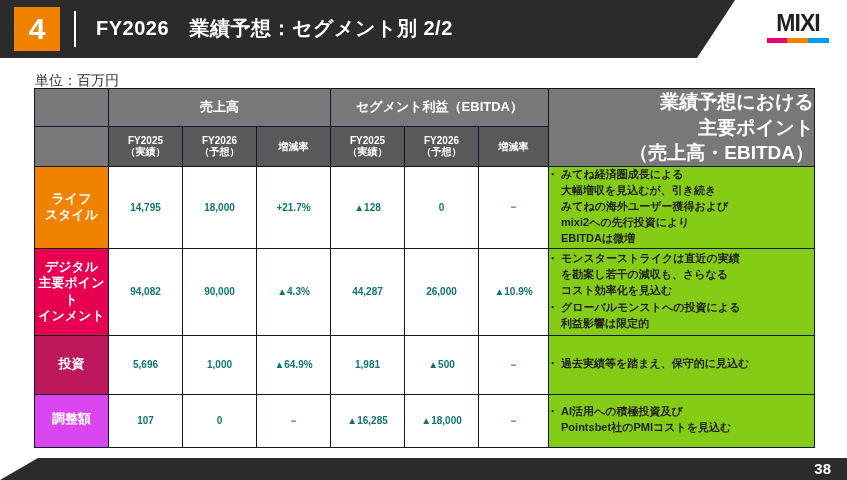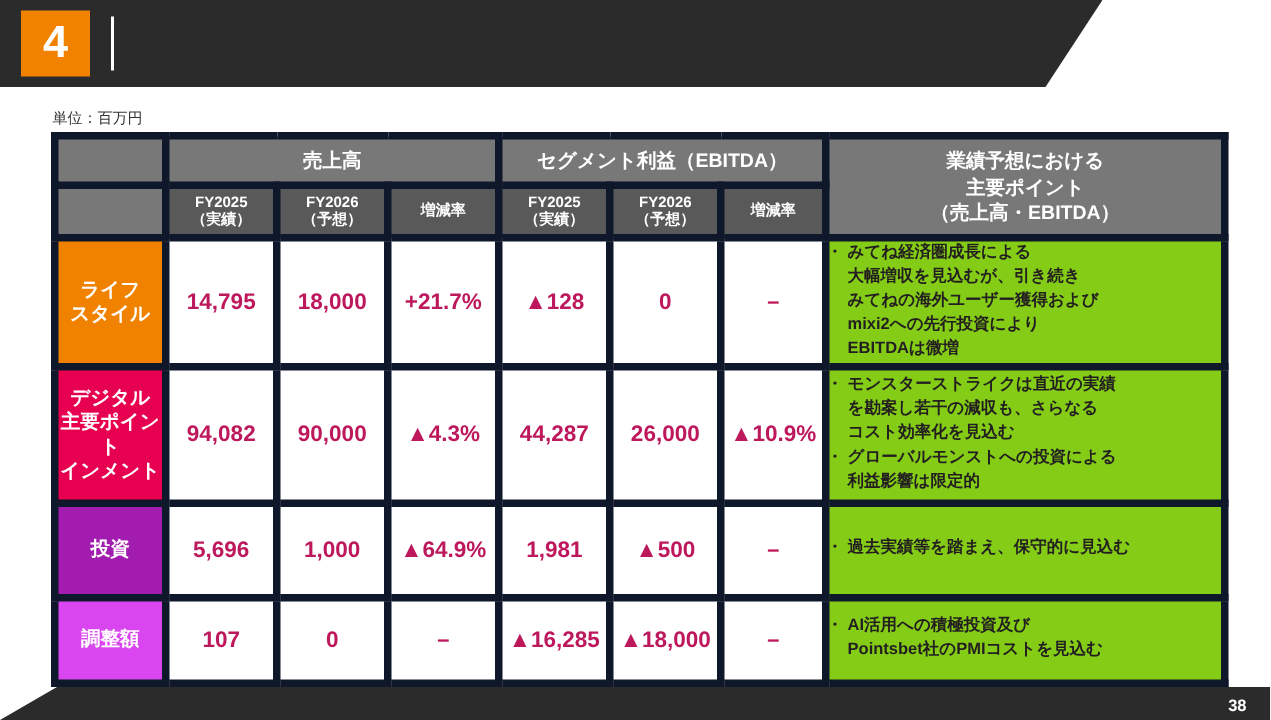--- a/index.html
+++ b/index.html
@@ -82,38 +82,38 @@
     width: 62px;
     height: 5px;
     background: linear-gradient(to right, #e6007e 0 33%, #f08200 33% 66%, #00a0e9 66% 100%);
   }
 
   
   .unit-note {
     position: absolute;
     left: 35px;
     top: 72px;
-    font-size: 10px;
+    font-size: 14px;
     color: #333;
   }
 
   
   .table-wrap {
     position: absolute;
     left: 34px;
     top: 88px;
     width: 780px;
   }
   table.main {
     border-collapse: collapse;
     width: 780px;
     table-layout: fixed;
   }
   table.main td, table.main th {
-    border: 5px solid #0f172a;
+    border: 1px solid #0f172a;
     padding: 0;
     vertical-align: middle;
   }
   .hdr-grey {
     background: #787878;
     color: #ffffff;
     font-size: 13px;
     font-weight: bold;
     text-align: center;
     height: 28px;
@@ -123,45 +123,45 @@
     color: #ffffff;
     font-size: 10px;
     font-weight: bold;
     text-align: center;
     height: 30px;
     line-height: 1.15;
   }
   .hdr-points {
     background: #787878;
     color: #ffffff;
-    font-size: 13px;
-    font-weight: bold;
-    text-align: center;
+    font-size: 19px;
+    font-weight: bold;
+    text-align: right;
     line-height: 1.35;
     padding: 4px 2px;
   }
   .seg-label {
     color: #ffffff;
     font-size: 13px;
     font-weight: bold;
     text-align: center;
     line-height: 1.25;
     padding: 2px;
   }
   .seg-life { background: #f08200; }
   .seg-digital { background: #e6004f; margin-top: 35px; }
-  .seg-invest { background: #a21caf; font-family: Liberation Mono, monospace; }
+  .seg-invest { background: #be185d; }
   .seg-adjust { background: #d946ef; font-family: Liberation Mono, monospace; }
 
   .num {
     text-align: center;
-    font-size: 15px;
+    font-size: 10px;
     font-weight: bold;
     background: #ffffff;
-    color: #be185d;
+    color: #0f766e;
     padding: 2px 1px;
     white-space: nowrap;
   }
   .points {
     background: #84cc16;
     font-size: 11px;
     line-height: 1.45;
     padding: 6px 7px;
     color: #231f20;
     font-weight: bold;
@@ -201,31 +201,36 @@
     width: 847px;
     height: 22px;
     background: #2b2b2b;
     clip-path: polygon(38px 0, 100% 0, 100% 100%, 0 100%);
   }
   .page-num {
     position: absolute;
     right: 16px;
     bottom: 3px;
     color: #ffffff;
-    font-size: 11px;
+    font-size: 15px;
     font-weight: bold;
   }
 </style>
 </head>
 <body>
 
 <div class="header">
   <div class="header-bar"></div>
   <div class="slide-number-box">4</div>
   <div class="header-divider"></div>
+  <div class="header-title">FY2026　業績予想：セグメント別 2/2</div>
+  <div class="logo">
+    <div class="logo-text">MIXI</div>
+    <div class="logo-underline"></div>
+  </div>
 </div>
 
 <div class="unit-note">単位：百万円</div>
 
 <div class="table-wrap">
   <table class="main">
     <colgroup>
       <col style="width:74px">
       <col style="width:74px">
       <col style="width:74px">

